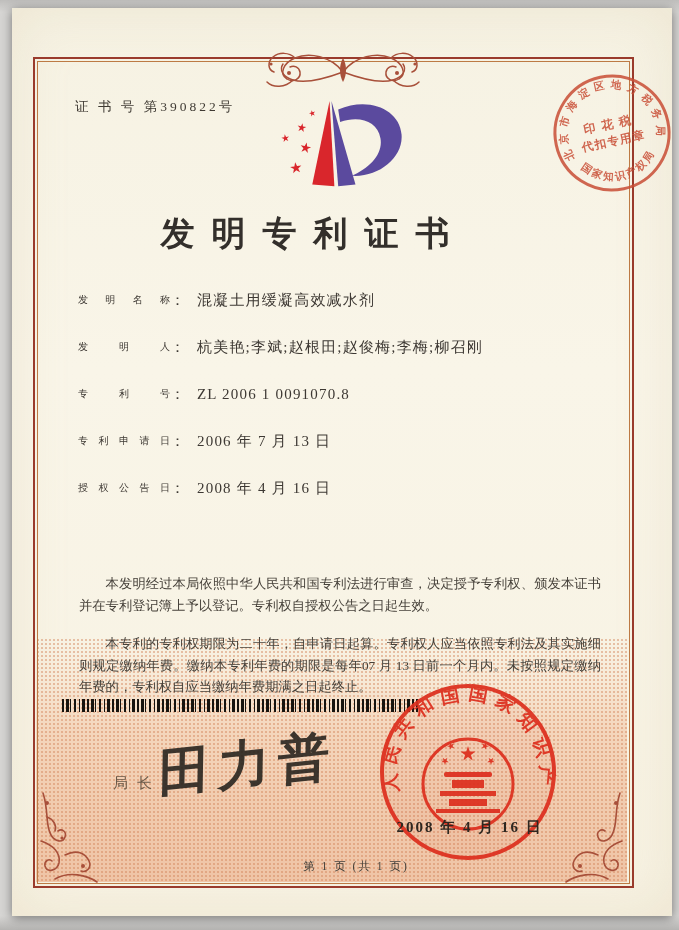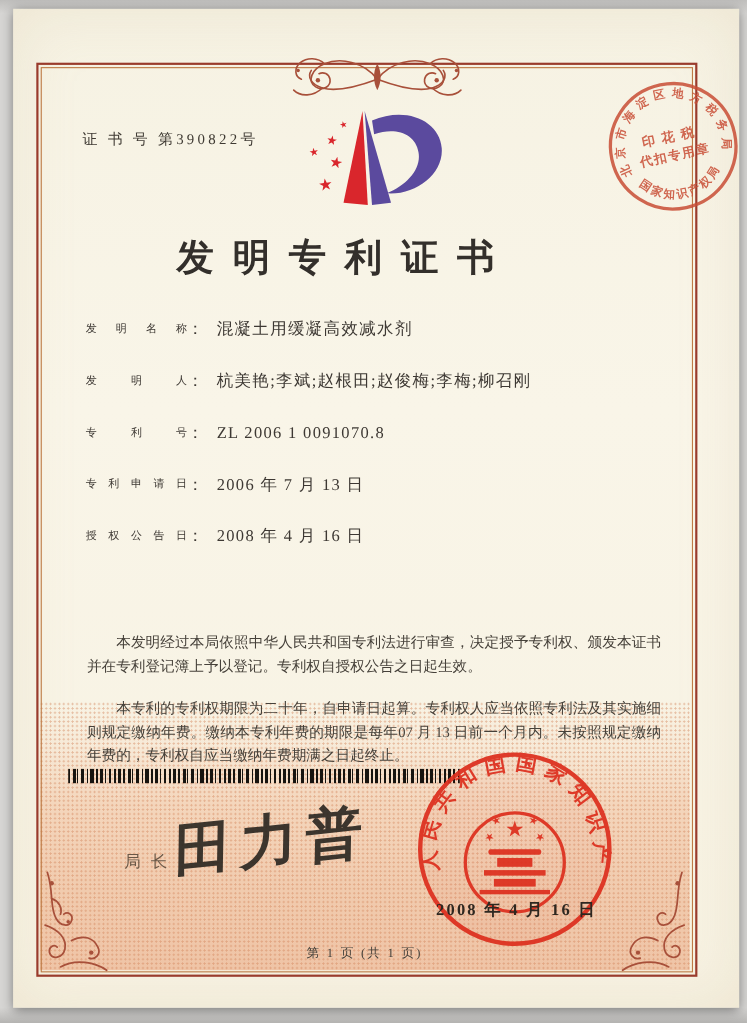--- a/index.html
+++ b/index.html
@@ -10,21 +10,21 @@
          background:linear-gradient(180deg,#f6f2e3 0,#f9f5e8 40%,#f7f2e2 100%);
          box-shadow:0 2px 10px rgba(0,0,0,.45), inset 0 0 55px rgba(205,185,150,.22);}
   .frame{position:absolute;left:21px;top:49px;width:597px;height:827px;
          border:2px solid #9a3b2c;z-index:2;pointer-events:none;}
   .frame::before{content:"";position:absolute;inset:2px;border:1px solid #bd7a44;}
   .pink-zone{position:absolute;left:24px;top:630px;width:591px;height:244px;z-index:1;
       background-image:
         radial-gradient(circle, rgba(210,130,88,.45) .8px, rgba(0,0,0,0) 1px),
         linear-gradient(180deg, rgba(246,228,210,0) 0%, rgba(246,224,202,.55) 18%, #f4d6bc 38%, #f1cbae 70%, #efc4a6 100%);
       background-size:4px 4px,100% 100%;}
-  .cert-no{position:absolute;left:63px;top:90px;font-size:13.5px;letter-spacing:3px;color:#3f3a33;z-index:2;margin-top:20px;}
+  .cert-no{position:absolute;left:63px;top:90px;font-size:13.5px;letter-spacing:3px;color:#3f3a33;z-index:2;}
   .logo{position:absolute;left:256px;top:90px;width:150px;height:96px;z-index:2;}
   .title{position:absolute;left:21px;top:203px;width:544px;text-align:center;z-index:2;
          font-size:34px;font-weight:bold;color:#332f2b;letter-spacing:17px;text-indent:17px;}
   .fields{position:absolute;left:66px;top:281px;z-index:2;}
   .field-row{height:21px;line-height:21px;margin-bottom:26px;white-space:nowrap;}
   .flabel{display:inline-block;width:92px;font-size:10px;color:#3d3833;
           text-align:justify;text-align-last:justify;text-justify:inter-character;vertical-align:top;}
   .fcolon{font-size:15px;color:#3d3833;margin-right:12px;}
   .fvalue{font-size:15px;color:#3d3833;letter-spacing:1.2px;}
   .paras{position:absolute;left:50px;top:548px;width:556px;z-index:2;}
@@ -38,21 +38,21 @@
         #17140f 12px 14px, rgba(0,0,0,0) 14px 17px,
         #17140f 17px 18px, rgba(0,0,0,0) 18px 20px,
         #17140f 20px 23px, rgba(0,0,0,0) 23px 25px);}
   .signer-label{position:absolute;left:101px;top:766px;font-size:15px;letter-spacing:9px;color:#6a5847;z-index:2;}
   .signature{position:absolute;left:146px;top:722px;z-index:2;font-family:"DejaVu Sans",sans-serif;
       font-size:52px;font-weight:bold;color:#24211c;letter-spacing:8px;
       transform:rotate(-6deg) skewX(-7deg);opacity:.88;}
   .seal{position:absolute;left:366px;top:674px;width:180px;height:180px;z-index:3;opacity:.93;}
   .seal-date{position:absolute;left:360px;top:810px;width:195px;text-align:center;z-index:4;
       font-size:15px;font-weight:bold;color:#2e2720;letter-spacing:2px;}
-  .footer-page{position:absolute;left:21px;top:851px;width:597px;text-align:center;z-index:2;
+  .footer-page{position:absolute;left:21px;top:851px;width:646px;text-align:center;z-index:2;
       font-size:11.5px;color:#44403a;letter-spacing:2px;}
   .tax-stamp{position:absolute;left:535px;top:60px;width:130px;height:130px;z-index:4;opacity:.85;}
   .top-ornament{position:absolute;left:231px;top:40px;width:200px;height:44px;z-index:3;}
   .corner{position:absolute;width:95px;height:95px;z-index:2;}
   .corner-bl{left:23px;top:783px;}
   .corner-br{left:521px;top:783px;transform:scaleX(-1);}
 </style>
 </head>
 <body>
 

